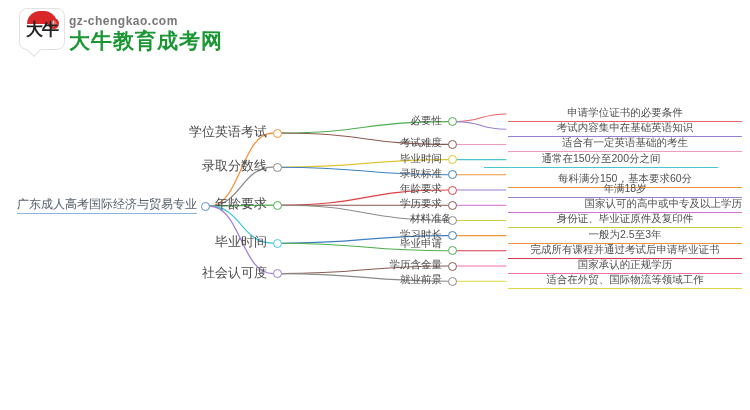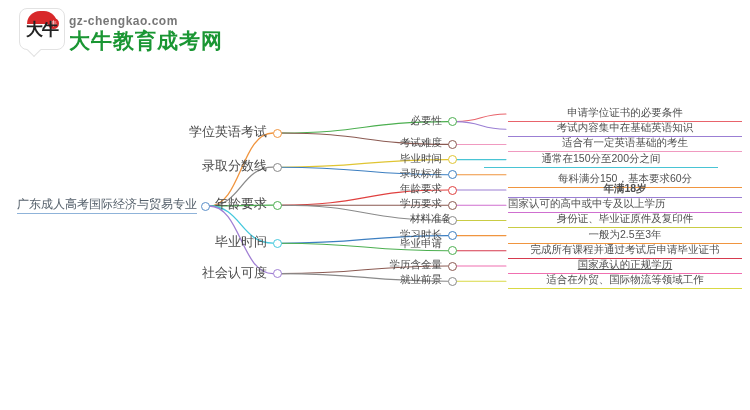--- a/index.html
+++ b/index.html
@@ -128,37 +128,37 @@
       <div class="node l2" style="top: 81.6px; right: 308px;">毕业时间</div>
       <div class="dot" style="left: 447.5px; top: 85.1px; border-color: rgb(224, 197, 51);"></div>
       <div class="node leaf" style="top: 81.6px; left: 484px; border-bottom: 1px solid rgb(73, 196, 212); min-width: 234px; text-align: center;">通常在150分至200分之间</div>
       <div class="node l2" style="top: 96.8px; right: 308px;">录取标准</div>
       <div class="dot" style="left: 447.5px; top: 100.3px; border-color: rgb(61, 127, 193);"></div>
       <div class="node leaf" style="top: 102px; left: 508px; border-bottom: 1px solid rgb(240, 149, 63); min-width: 234px; text-align: center;">每科满分150，基本要求60分</div>
       <div class="node l1" style="top: 127.2px; right: 483px;">年龄要求</div>
       <div class="dot" style="left: 272.5px; top: 130.7px; border-color: rgb(76, 175, 80);"></div>
       <div class="node l2" style="top: 112px; right: 308px;">年龄要求</div>
       <div class="dot" style="left: 447.5px; top: 115.5px; border-color: rgb(224, 64, 63);"></div>
-      <div class="node leaf" style="top: 112px; left: 508px; border-bottom: 1px solid rgb(155, 127, 212); min-width: 234px; text-align: center; font-weight: bold;">年满18岁</div>
+      <div class="node leaf" style="top: 112px; left: 508px; border-bottom: 1px solid rgb(155, 127, 212); min-width: 234px; text-align: center;">年满18岁</div>
       <div class="node l2" style="top: 127.2px; right: 308px;">学历要求</div>
       <div class="dot" style="left: 447.5px; top: 130.7px; border-color: rgb(139, 90, 82);"></div>
-      <div class="node leaf" style="top: 127.2px; left: 508px; border-bottom: 1px solid rgb(207, 111, 208); min-width: 234px; text-align: left;">国家认可的高中或中专及以上学历</div>
+      <div class="node leaf" style="top: 127.2px; left: 508px; border-bottom: 1px solid rgb(207, 111, 208); min-width: 234px; text-align: right;">国家认可的高中或中专及以上学历</div>
       <div class="node l2" style="top: 142.4px; right: 298px;">材料准备</div>
       <div class="dot" style="left: 447.5px; top: 145.9px; border-color: rgb(138, 138, 138);"></div>
       <div class="node leaf" style="top: 142.4px; left: 508px; border-bottom: 1px solid rgb(201, 204, 68); min-width: 234px; text-align: center;">身份证、毕业证原件及复印件</div>
       <div class="node l1" style="top: 165.2px; right: 483px;">毕业时间</div>
       <div class="dot" style="left: 272.5px; top: 168.7px; border-color: rgb(68, 200, 221);"></div>
       <div class="node l2" style="top: 157.6px; right: 308px;">学习时长</div>
       <div class="dot" style="left: 447.5px; top: 161.1px; border-color: rgb(61, 127, 193);"></div>
       <div class="node leaf" style="top: 157.6px; left: 508px; border-bottom: 1px solid rgb(240, 149, 63); min-width: 234px; text-align: center;">一般为2.5至3年</div>
       <div class="node l2" style="top: 167px; right: 308px; text-align: center;">毕业申请</div>
       <div class="dot" style="left: 447.5px; top: 176.3px; border-color: rgb(76, 175, 80);"></div>
       <div class="node leaf" style="top: 172.8px; left: 508px; border-bottom: 1px solid rgb(214, 58, 78); min-width: 234px; text-align: center;">完成所有课程并通过考试后申请毕业证书</div>
       <div class="node l1" style="top: 195.6px; right: 483px;">社会认可度</div>
       <div class="dot" style="left: 272.5px; top: 199.1px; border-color: rgb(160, 127, 212);"></div>
       <div class="node l2" style="top: 188px; right: 308px;">学历含金量</div>
       <div class="dot" style="left: 447.5px; top: 191.5px; border-color: rgb(139, 90, 82);"></div>
-      <div class="node leaf" style="top: 188px; left: 508px; border-bottom: 1px solid rgb(240, 111, 176); min-width: 234px; text-align: center; text-decoration: underline;">国家承认的正规学历</div>
+      <div class="node leaf" style="top: 188px; left: 508px; border-bottom: 1px solid rgb(240, 111, 176); min-width: 234px; text-align: center;">国家承认的正规学历</div>
       <div class="node l2" style="top: 203.2px; right: 308px;">就业前景</div>
       <div class="dot" style="left: 447.5px; top: 206.7px; border-color: rgb(138, 138, 138);"></div>
       <div class="node leaf" style="top: 203.2px; left: 508px; border-bottom: 1px solid rgb(217, 217, 68); min-width: 234px; text-align: center;">适合在外贸、国际物流等领域工作</div>
     </div>
 </div>
 
 </body></html>

